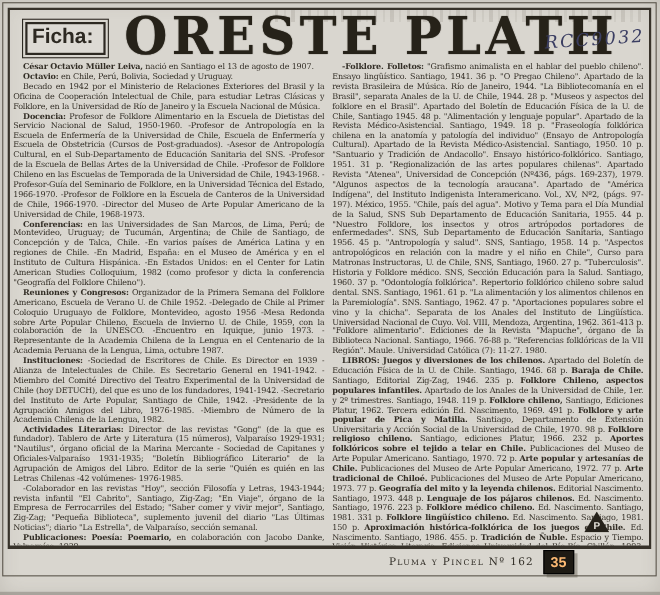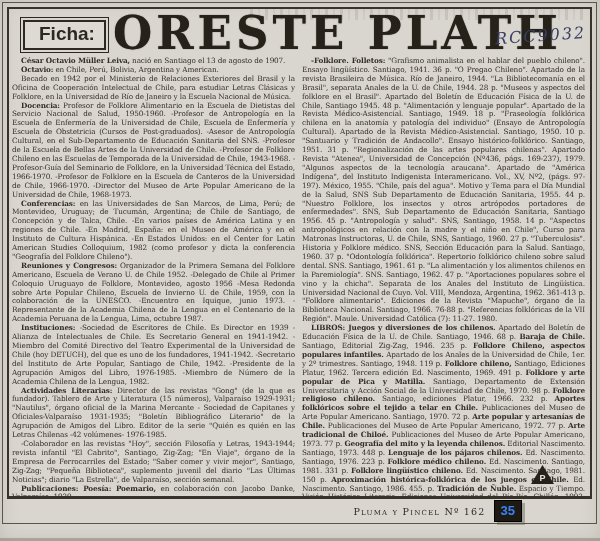--- a/index.html
+++ b/index.html
@@ -8,21 +8,21 @@
         box-shadow:inset 0 0 18px rgba(95,88,76,.18);}
   .scan-edge{position:absolute;left:0;right:0;bottom:0;height:3px;background:rgba(80,74,64,.30);}
   .outer-frame{position:absolute;left:2px;top:2px;right:3px;bottom:17px;border:1px solid #5a554b;pointer-events:none;}
   .inner-frame{position:absolute;left:7px;top:7px;right:8px;bottom:42px;border:2px solid #37322a;border-bottom-width:3px;pointer-events:none;}
 
   
   .ghost{position:absolute;left:250px;top:9px;right:14px;height:11px;opacity:.45;filter:blur(.5px);
          background:repeating-linear-gradient(90deg,rgba(92,86,74,.30) 0 3px,transparent 3px 8px,rgba(92,86,74,.18) 8px 10px,transparent 10px 15px);}
 
   .header{position:absolute;left:9px;top:9px;right:10px;height:48px;}
-  .ficha-box{position:absolute;left:14px;top:11px;padding:1px 9px 3px 14px;
+  .ficha-box{position:absolute;left:14px;top:11px;padding:1px 9px 3px 4px;
              border:2px solid #2d2922;outline:1px solid #2d2922;outline-offset:2px;
              font-family:"Liberation Sans",sans-serif;font-weight:bold;font-size:19px;color:#2d2922;
              background:rgba(230,227,220,.35);}
   .title{position:absolute;left:104px;top:-3px;white-space:nowrap;
          font-family:"DejaVu Serif",serif;font-weight:bold;font-size:45px;line-height:52px;
          letter-spacing:4px;color:#262219;transform:scaleY(1.05);transform-origin:top left;
          text-shadow:0 0 1px rgba(38,34,25,.8);}
   .annotation{position:absolute;right:4px;top:17px;font-style:italic;font-size:16px;
               letter-spacing:2px;color:#3b3e62;transform:rotate(-4deg);white-space:nowrap;}
 
@@ -33,42 +33,42 @@
   .col .bold{font-weight:bold;}
 
   .logo-triangle{position:absolute;right:46px;top:465px;width:23px;height:19px;background:#26221b;
                  clip-path:polygon(50% 0,100% 100%,0 100%);
                  display:flex;align-items:flex-end;justify-content:center;}
   .logo-triangle span{color:#e6e3dc;font-family:"Liberation Sans",sans-serif;font-weight:bold;
                       font-size:9px;line-height:12px;}
 
   .footer{position:absolute;right:78px;top:500px;display:flex;align-items:center;gap:8px;}
   .magazine{font-variant:small-caps;font-size:9.5px;letter-spacing:1.2px;color:#2f2b24;white-space:nowrap;}
-  .pageno{background:#1d1a14;color:#3b82f6;font-family:"Liberation Sans",sans-serif;font-weight:bold;
+  .pageno{background:#1d1a14;color:#fdba74;font-family:"Liberation Sans",sans-serif;font-weight:bold;
           font-size:13px;line-height:16px;padding:2px 6px;border:1px solid #000;
           box-shadow:3px 3px 0 rgba(90,84,72,.40);}
 </style>
 </head>
 <body>
 
 <div class="page">
   <div class="ghost"></div>
   <div class="outer-frame"></div>
   <div class="inner-frame"></div>
 
   <div class="header">
     <div class="ficha-box">Ficha:</div>
     <div class="title">ORESTE PLATH</div>
     <div class="annotation">RCC9032</div>
   </div>
 
   <div class="columns">
     <div class="col">
         <p><span class="bold">César Octavio Müller Leiva,</span><span> nació en Santiago el 13 de agosto de 1907.</span></p>
-        <p><span class="bold">Octavio:</span><span> en Chile, Perú, Bolivia, Argentina y American.</span></p>
+        <p><span class="bold">Octavio:</span><span> en Chile, Perú, Bolivia, Sociedad y Uruguay.</span></p>
         <p><span>Becado en 1942 por el Ministerio de Relaciones Exteriores del Brasil y la Oficina de Cooperación Intelectual de Chile, para estudiar Letras Clásicas y Folklore, en la Universidad de Río de Janeiro y la Escuela Nacional de Música.</span></p>
         <p><span class="bold">Docencia:</span><span> Profesor de Folklore Alimentario en la Escuela de Dietistas del Servicio Nacional de Salud, 1950-1960. -Profesor de Antropología en la Escuela de Enfermería de la Universidad de Chile, Escuela de Enfermería y Escuela de Obstetricia (Cursos de Post-graduados). -Asesor de Antropología Cultural, en el Sub-Departamento de Educación Sanitaria del SNS. -Profesor de la Escuela de Bellas Artes de la Universidad de Chile. -Profesor de Folklore Chileno en las Escuelas de Temporada de la Universidad de Chile, 1943-1968. -Profesor-Guía del Seminario de Folklore, en la Universidad Técnica del Estado, 1966-1970. -Profesor de Folklore en la Escuela de Canteros de la Universidad de Chile, 1966-1970. -Director del Museo de Arte Popular Americano de la Universidad de Chile, 1968-1973.</span></p>
         <p><span class="bold">Conferencias:</span><span> en las Universidades de San Marcos, de Lima, Perú; de Montevideo, Uruguay; de Tucumán, Argentina; de Chile de Santiago, de Concepción y de Talca, Chile. -En varios países de América Latina y en regiones de Chile. -En Madrid, España: en el Museo de América y en el Instituto de Cultura Hispánica. -En Estados Unidos: en el Center for Latin American Studies Colloquium, 1982 (como profesor y dicta la conferencia "Geografía del Folklore Chileno").</span></p>
         <p><span class="bold">Reuniones y Congresos:</span><span> Organizador de la Primera Semana del Folklore Americano, Escuela de Verano U. de Chile 1952. -Delegado de Chile al Primer Coloquio Uruguayo de Folklore, Montevideo, agosto 1956 -Mesa Redonda sobre Arte Popular Chileno, Escuela de Invierno U. de Chile, 1959, con la colaboración de la UNESCO. -Encuentro en Iquique, junio 1973. -Representante de la Academia Chilena de la Lengua en el Centenario de la Academia Peruana de la Lengua, Lima, octubre 1987.</span></p>
         <p><span class="bold">Instituciones:</span><span> -Sociedad de Escritores de Chile. Es Director en 1939 -Alianza de Intelectuales de Chile. Es Secretario General en 1941-1942. -Miembro del Comité Directivo del Teatro Experimental de la Universidad de Chile (hoy DETUCH), del que es uno de los fundadores, 1941-1942. -Secretario del Instituto de Arte Popular, Santiago de Chile, 1942. -Presidente de la Agrupación Amigos del Libro, 1976-1985. -Miembro de Número de la Academia Chilena de la Lengua, 1982.</span></p>
         <p><span class="bold">Actividades Literarias:</span><span> Director de las revistas "Gong" (de la que es fundador). Tablero de Arte y Literatura (15 números), Valparaíso 1929-1931; "Nautilus", órgano oficial de la Marina Mercante - Sociedad de Capitanes y Oficiales-Valparaíso 1931-1935; "Boletín Bibliográfico Literario" de la Agrupación de Amigos del Libro. Editor de la serie "Quién es quién en las Letras Chilenas -42 volúmenes- 1976-1985.</span></p>
         <p><span>-Colaborador en las revistas "Hoy", sección Filosofía y Letras, 1943-1944; revista infantil "El Cabrito", Santiago, Zig-Zag; "En Viaje", órgano de la Empresa de Ferrocarriles del Estado; "Saber comer y vivir mejor", Santiago, Zig-Zag; "Pequeña Biblioteca", suplemento juvenil del diario "Las Últimas Noticias"; diario "La Estrella", de Valparaíso, sección semanal.</span></p>
         <p><span class="bold">Publicaciones: Poesía: Poemario,</span><span> en colaboración con Jacobo Danke, Valparaíso, 1929. </span></p>
       </div>
     <div class="col">

